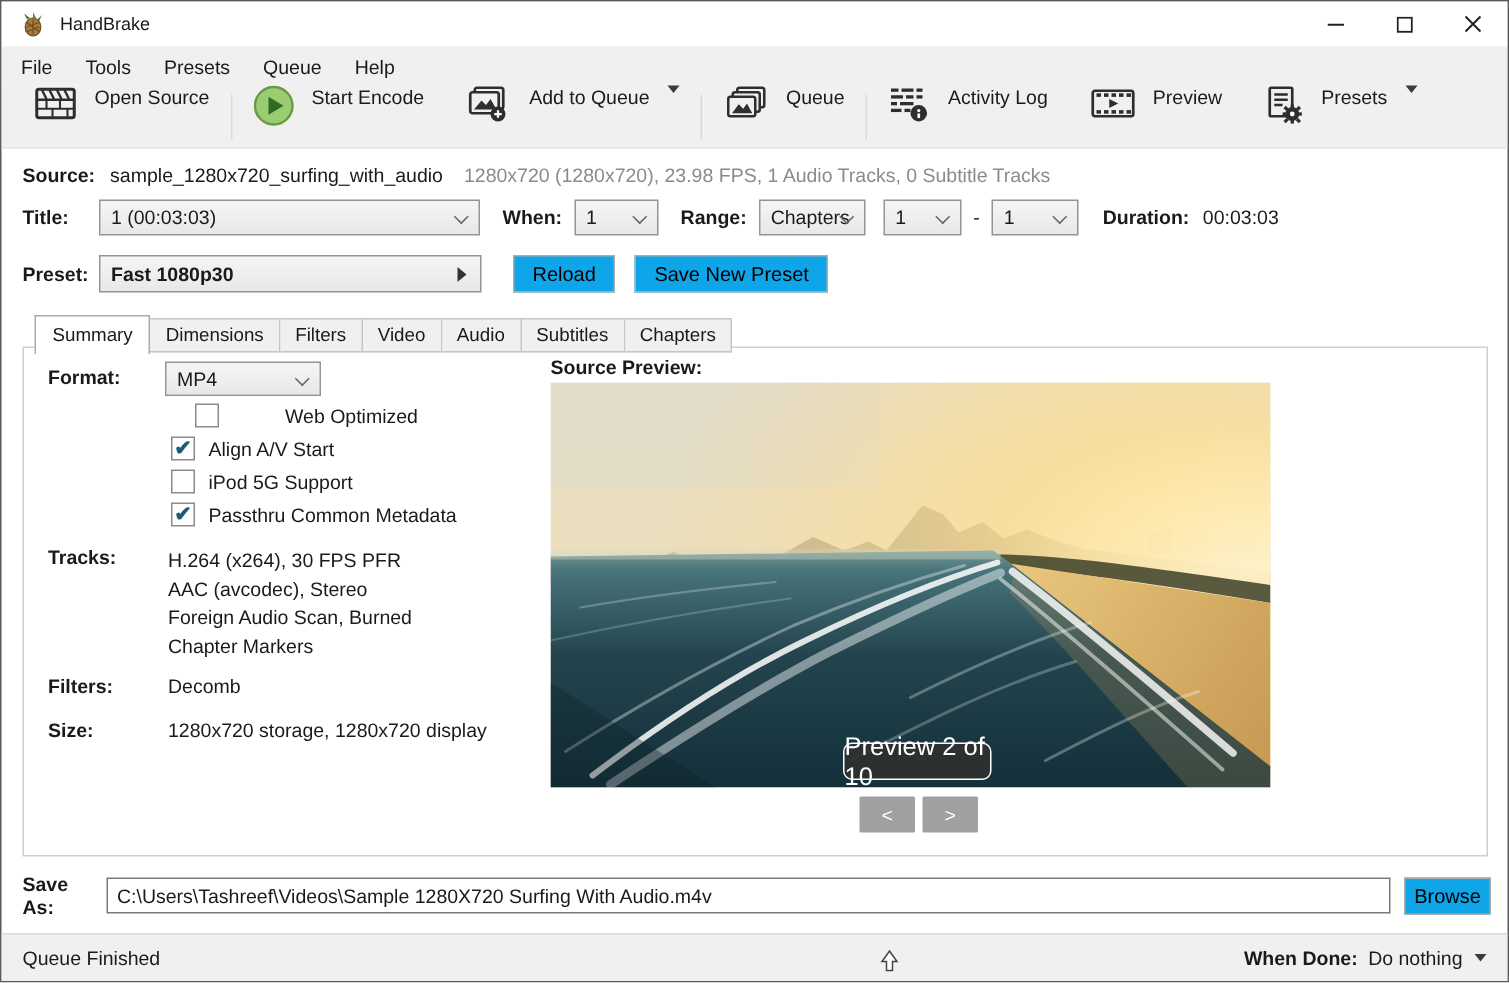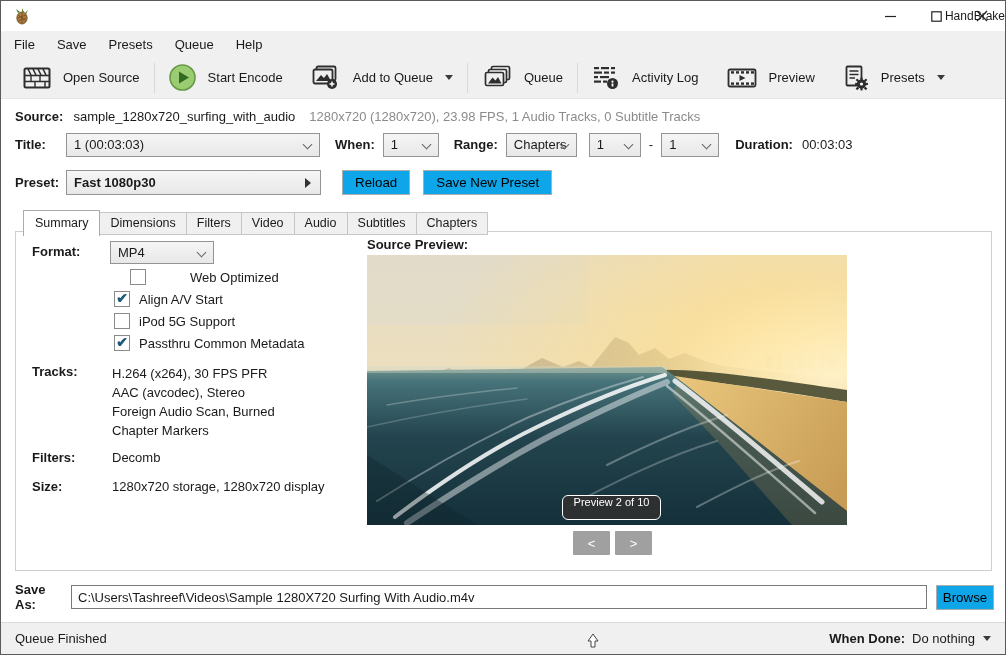--- a/index.html
+++ b/index.html
@@ -2,33 +2,33 @@
 <html><head>
 <meta charset="utf-8">
 <style>
   html,body{margin:0;padding:0;background:#ffffff;}
   .win{position:relative;width:1006px;height:655px;box-sizing:border-box;background:#ffffff;
        border:1px solid #5a5a5a;font-family:"Liberation Sans",sans-serif;font-size:13px;color:#1a1a1a;overflow:hidden;}
   .b{font-weight:bold;}
   .gray{color:#8b8b8b;}
 
   
-  .titlebar{position:absolute;left:0;top:0;right:0;height:30px;background:#fff;display:flex;align-items:center;padding-left:12px;justify-content:space-between;}
+  .titlebar{position:absolute;left:0;top:0;right:0;height:30px;background:#fff;display:flex;align-items:center;padding-left:12px;}
   .app-icon{width:18px;height:18px;margin-right:9px;}
   .title-text{font-size:12px;}
   .win-controls{position:absolute;right:0;top:0;height:30px;display:flex;}
   .wc{width:46px;height:30px;display:flex;align-items:center;justify-content:center;}
 
   
   .menubar{position:absolute;left:0;top:30px;right:0;height:26px;background:#f0f0f0;display:flex;align-items:center;padding-left:2px;}
   .menu-item{padding:4px 11px;}
 
   
   .toolbar{position:absolute;left:0;top:56px;right:0;height:41px;background:#f0f0f0;display:flex;align-items:center;padding-left:8px;border-bottom:1px solid #e6e6e6;}
-  .tb{display:flex;align-items:center;gap:12px;padding:0 14px;height:100%;}
+  .tb{display:flex;gap:12px;padding:0 14px;height:100%;}
   .tb-sep{width:1px;height:30px;background:#d9d9d9;}
   .dd-arrow{width:0;height:0;border-left:4px solid transparent;border-right:4px solid transparent;border-top:5px solid #3a3a3a;margin-left:0;}
   .ticon{display:block;}
 
   
   .source-row{position:absolute;left:14px;top:108px;display:flex;align-items:baseline;}
   .source-row .name{margin-left:10px;}
   .source-row .details{margin-left:14px;}
 
   
@@ -54,21 +54,21 @@
   .cb-row{position:absolute;display:flex;align-items:center;gap:9px;height:18px;}
   .cb{box-sizing:border-box;width:16px;height:16px;border:1px solid #8a8a8a;background:#fff;display:flex;align-items:center;justify-content:center;}
   .tick{color:#1d5a78;font-size:14px;font-weight:bold;line-height:1;display:none;margin-top:-2px;}
   .cb.checked .tick{display:block;}
 
   .track-line{height:19px;line-height:19px;}
 
   
   .preview-img{position:absolute;left:351px;top:23px;width:480px;height:270px;display:block;}
   .badge{position:absolute;left:546px;top:263px;width:99px;height:25px;background:rgba(48,48,48,.92);border:1.5px solid #fff;
-         border-radius:6px;color:#fff;display:flex;align-items:flex-start;justify-content:center;font-size:11px;box-sizing:border-box;}
+         border-radius:6px;color:#fff;display:flex;align-items:center;justify-content:center;font-size:17px;box-sizing:border-box;}
   .nav{position:absolute;left:557px;top:299px;display:flex;gap:5px;}
   .nav-btn{width:37px;height:24px;background:#a0a0a0;color:#fff;display:flex;align-items:center;justify-content:center;font-size:13px;border:none;border-radius:1px;cursor:default;font-family:"Liberation Sans",sans-serif;}
 
   
   .saveas-row{position:absolute;left:14px;top:581px;width:979px;display:flex;align-items:center;}
   .saveas-row input{flex:1;height:24px;box-sizing:border-box;border:1px solid #7a7a7a;padding:0 6px;font:13px "Liberation Sans",sans-serif;color:#1a1a1a;margin-left:3px;}
   .saveas-row .btn{margin-left:9px;width:58px;}
 
   
   .statusbar{position:absolute;left:0;top:621px;right:0;bottom:0;background:#f0f0f0;border-top:1px solid #dadada;display:flex;align-items:center;padding:0 14px;}
@@ -106,21 +106,21 @@
       <div class="wc">
         <svg width="12" height="12" viewBox="0 0 12 12">
             <path d="M1,1 L11,11 M11,1 L1,11" stroke="#222" stroke-width="1.3"></path>
           </svg>
       </div>
     </div>
   </div>
 
   <div class="menubar">
     <span class="menu-item">File</span>
-    <span class="menu-item">Save</span>
+    <span class="menu-item">Tools</span>
     <span class="menu-item">Presets</span>
     <span class="menu-item">Queue</span>
     <span class="menu-item">Help</span>
   </div>
 
   <div class="toolbar">
 
     <div class="tb">
       <svg class="ticon" width="28" height="24" viewBox="0 0 28 24">
         <rect x="1.5" y="2.5" width="25" height="19" rx="1.5" fill="none" stroke="#2e2e2e" stroke-width="2"></rect>

